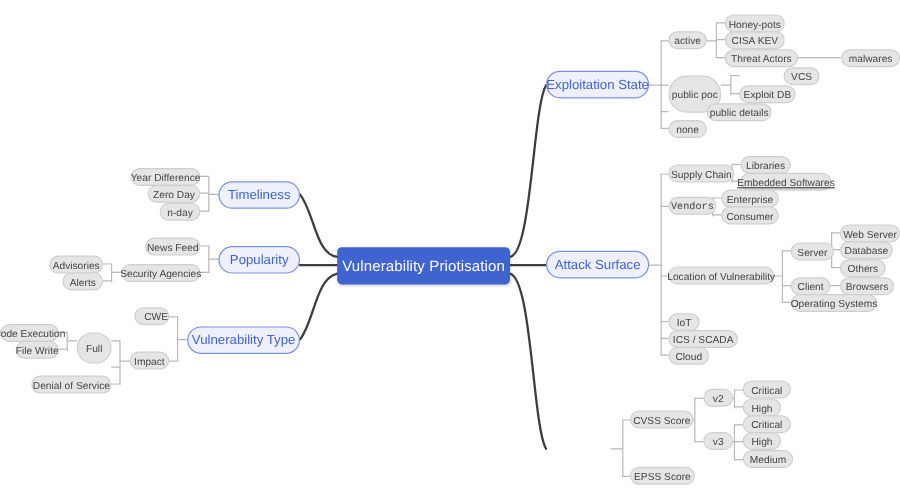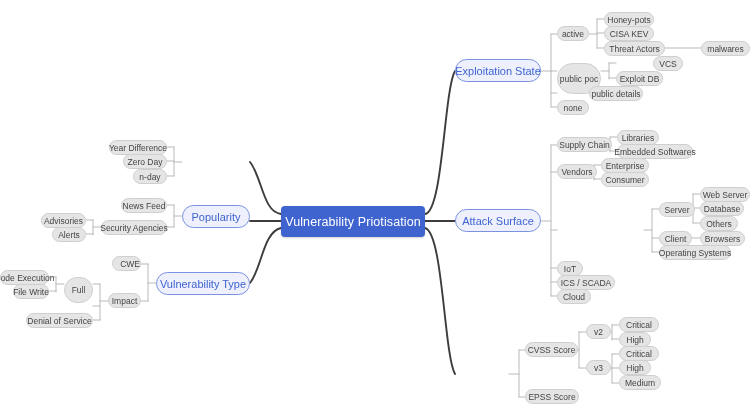--- a/index.html
+++ b/index.html
@@ -203,34 +203,37 @@
   <div class="node lvl1" style="left:455px;top:209px;width:86px;height:23px;">
     <span>Attack Surface</span>
   </div>
 
   <div class="node leaf" style="left:557px;top:137px;width:55px;height:15px;">
     <span>Supply Chain</span>
   </div>
   <div class="node leaf" style="left:617px;top:130px;width:42px;height:15px;">
     <span>Libraries</span>
   </div>
-  <div class="node leaf" style="left:617px;top:144px;width:76px;height:15px;">
+  <div class="node leaf" style="left:617px;top:144px;width:76px;height:15px;text-decoration:underline;">
     <span>Embedded Softwares</span>
   </div>
 
-  <div class="node leaf" style="left:557px;top:164px;width:40px;height:15px;">
+  <div class="node leaf" style="left:557px;top:164px;width:40px;height:15px;font-family:Liberation Mono, monospace;">
     <span>Vendors</span>
   </div>
   <div class="node leaf" style="left:601px;top:158px;width:48px;height:15px;">
     <span>Enterprise</span>
   </div>
   <div class="node leaf" style="left:601px;top:172px;width:48px;height:15px;">
     <span>Consumer</span>
   </div>
 
+  <div class="node leaf" style="left:557px;top:222px;width:88px;height:15px;">
+    <span>Location of Vulnerability</span>
+  </div>
   <div class="node leaf" style="left:659px;top:202px;width:36px;height:15px;">
     <span>Server</span>
   </div>
   <div class="node leaf" style="left:700px;top:187px;width:50px;height:15px;">
     <span>Web Server</span>
   </div>
   <div class="node leaf" style="left:700px;top:201px;width:44px;height:15px;">
     <span>Database</span>
   </div>
   <div class="node leaf" style="left:700px;top:216px;width:38px;height:15px;">
@@ -278,20 +281,23 @@
   <div class="node leaf" style="left:619px;top:360px;width:32px;height:15px;">
     <span>High</span>
   </div>
   <div class="node leaf" style="left:619px;top:375px;width:42px;height:15px;">
     <span>Medium</span>
   </div>
   <div class="node leaf" style="left:525px;top:389px;width:54px;height:15px;">
     <span>EPSS Score</span>
   </div>
 
+  <div class="node lvl1" style="left:182px;top:151px;width:68px;height:23px;">
+    <span>Timeliness</span>
+  </div>
   <div class="node leaf" style="left:109px;top:140px;width:58px;height:15px;">
     <span>Year Difference</span>
   </div>
   <div class="node leaf" style="left:123px;top:154px;width:44px;height:15px;">
     <span>Zero Day</span>
   </div>
   <div class="node leaf" style="left:133px;top:169px;width:34px;height:15px;">
     <span>n-day</span>
   </div>
 

